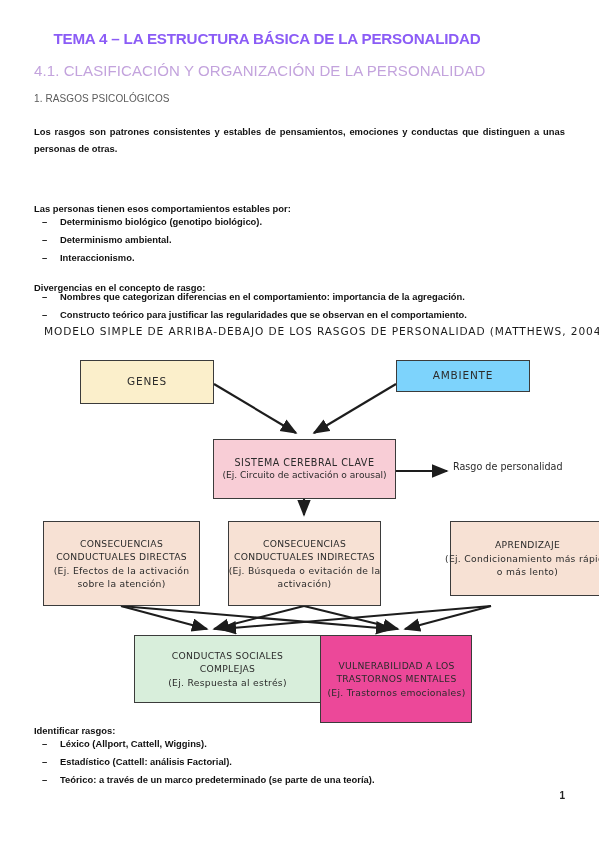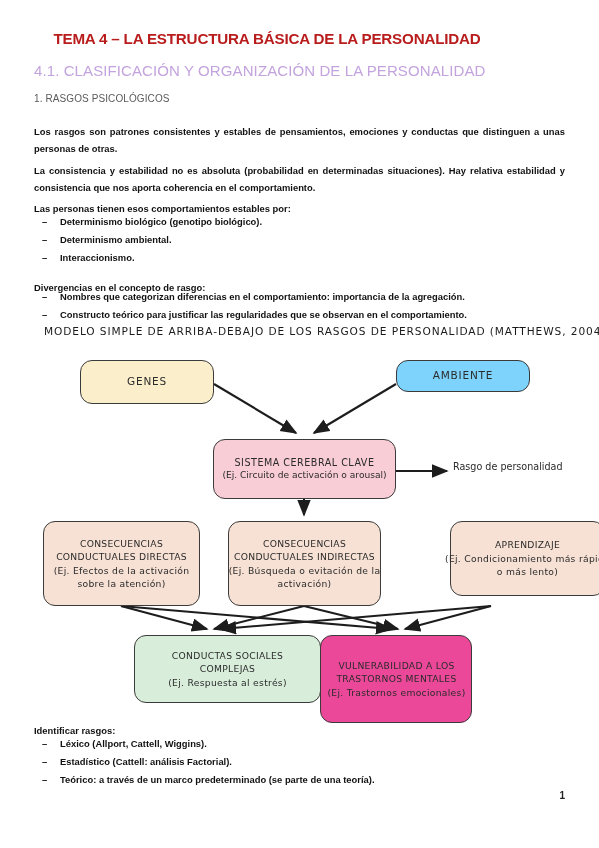--- a/index.html
+++ b/index.html
@@ -22,21 +22,21 @@
   
   .doc-title {
     position: absolute;
     left: 0;
     top: 30px;
     width: 534px;
     text-align: center;
     font-size: 15.2px;
     font-weight: bold;
     letter-spacing: -0.2px;
-    color: #b91c1c;
+    color: #8b5cf6;
   }
   .h2-section {
     position: absolute;
     left: 34px;
     top: 62px;
     font-size: 15px;
     font-weight: normal;
     color: #c3a3dd;
     letter-spacing: 0.1px;
   }
@@ -125,21 +125,21 @@
     left: 0;
     top: 0;
     width: 599px;
     height: 385px;
   }
 
   .node {
     position: absolute;
     box-sizing: border-box;
     border: 1.4px solid #3b3b3b;
-    border-radius: 12px;
+    border-radius: 0;
     display: flex;
     flex-direction: column;
     align-items: center;
     justify-content: center;
     text-align: center;
     font-family: "DejaVu Sans", sans-serif;
     color: #2b2b2b;
     padding: 3px 5px;
     line-height: 13.5px;
   }
@@ -207,21 +207,20 @@
 </head>
 <body>
 
 <div class="page">
 
   <div class="doc-title">TEMA 4 – LA ESTRUCTURA BÁSICA DE LA PERSONALIDAD</div>
   <div class="h2-section">4.1. CLASIFICACIÓN Y ORGANIZACIÓN DE LA PERSONALIDAD</div>
   <div class="h3-section">1. RASGOS PSICOLÓGICOS</div>
 
   <p class="para p1">Los rasgos son patrones consistentes y estables de pensamientos, emociones y conductas que distinguen a unas personas de otras.</p>
-  <p class="para p2">La consistencia y estabilidad no es absoluta (probabilidad en determinadas situaciones). Hay relativa estabilidad y consistencia que nos aporta coherencia en el comportamiento.</p>
   <p class="para p3">Las personas tienen esos comportamientos estables por:</p>
 
   <ul class="list l1">
     <li>Determinismo biológico (genotipo biológico).</li>
     <li>Determinismo ambiental.</li>
     <li>Interaccionismo.</li>
   </ul>
 
   <p class="para p4">Divergencias en el concepto de rasgo:</p>
 

